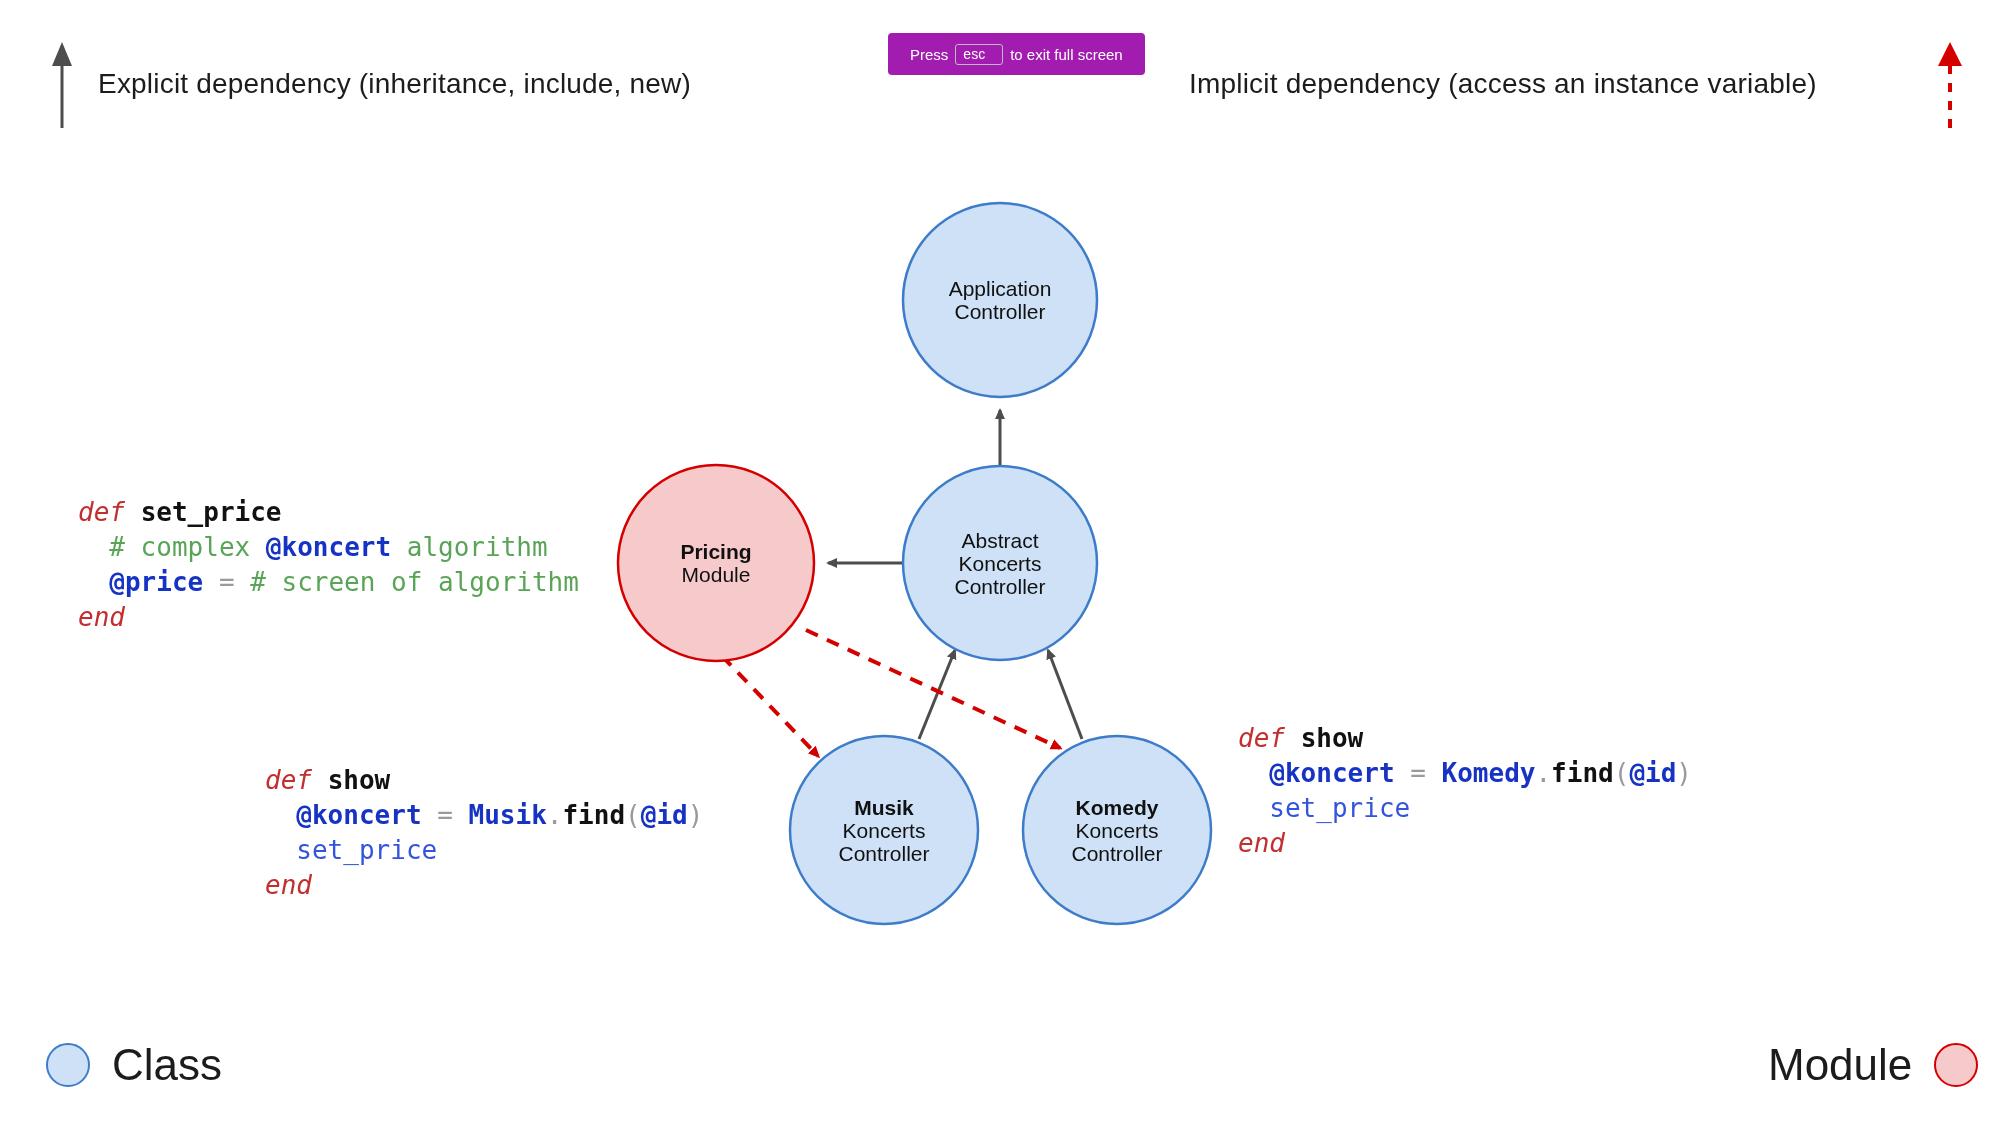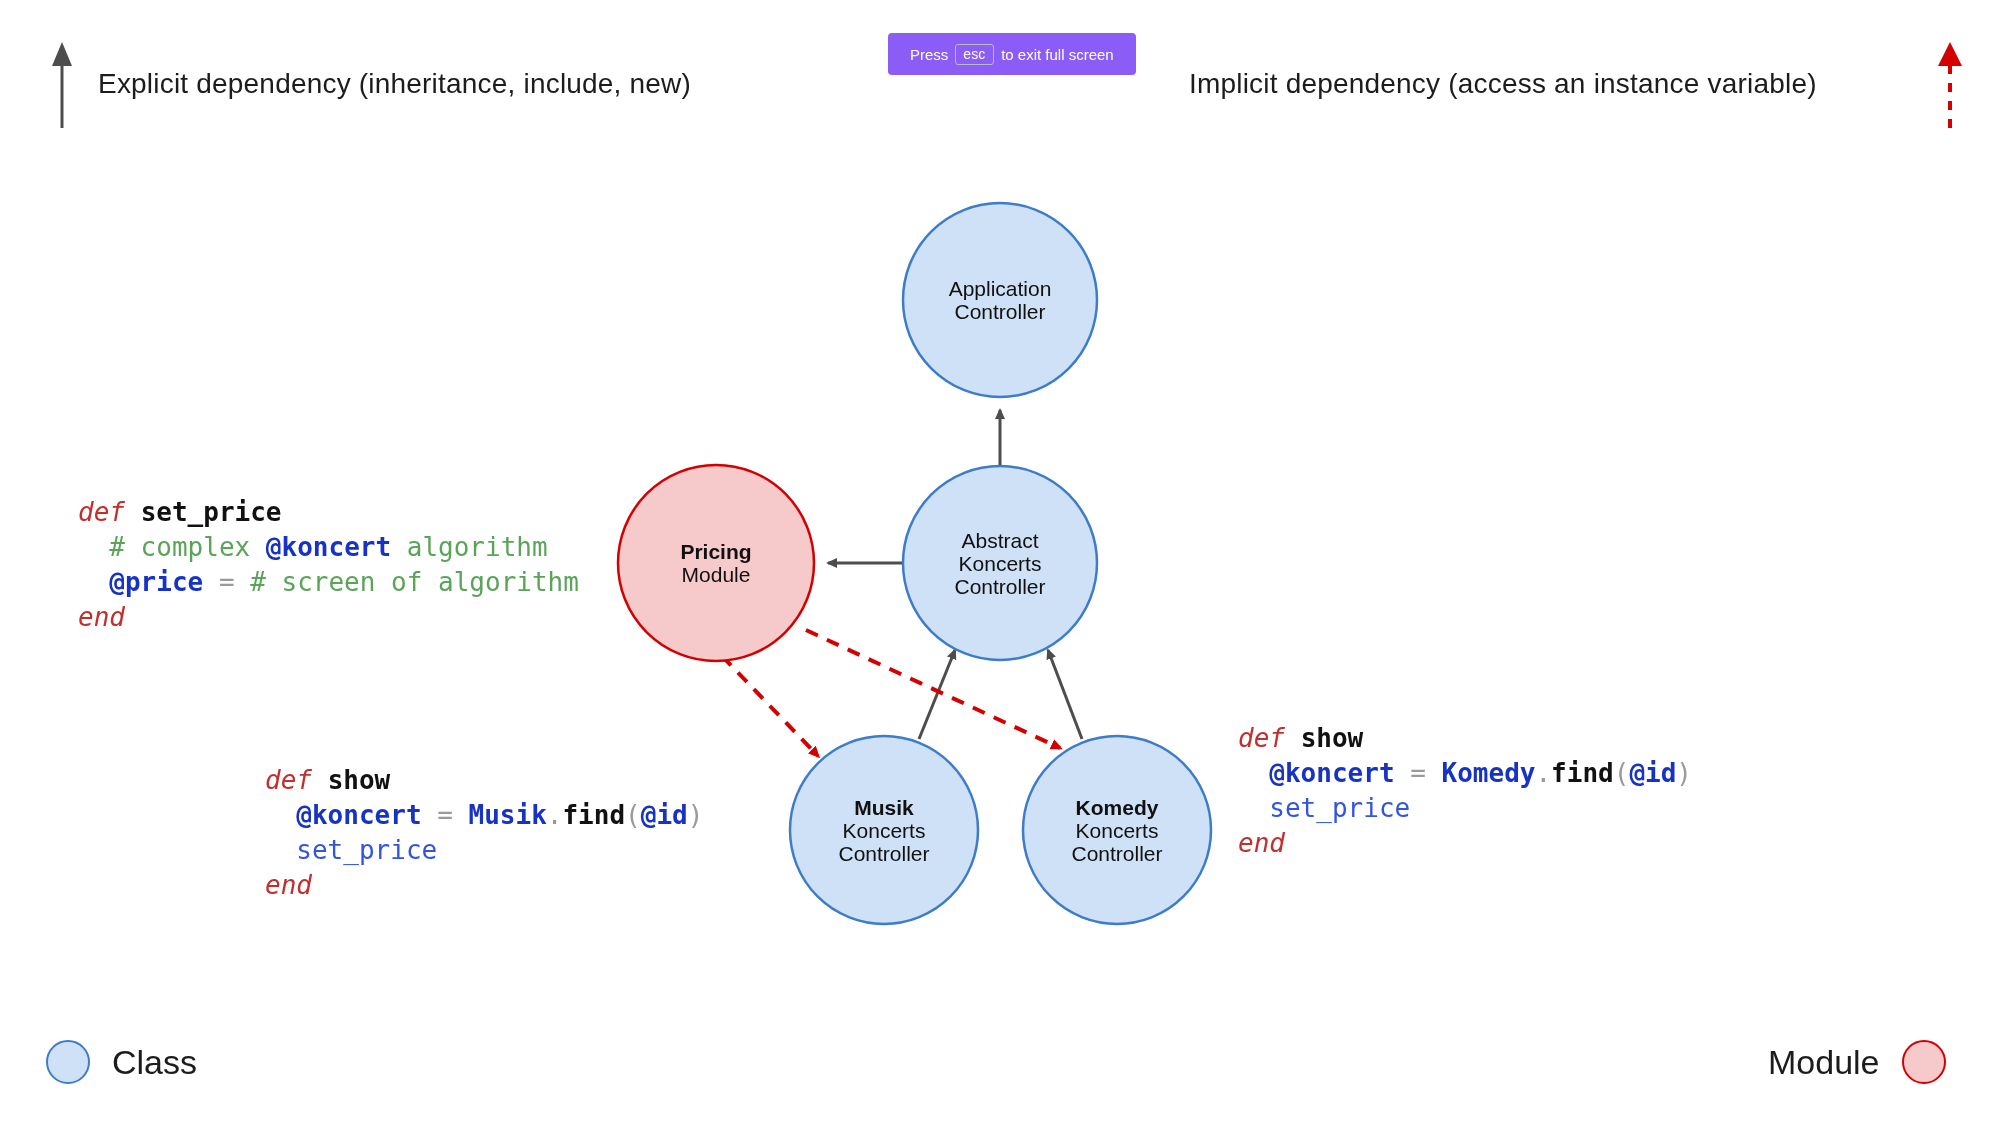--- a/index.html
+++ b/index.html
@@ -14,36 +14,36 @@
     overflow: hidden;
     font-family: "Liberation Sans", sans-serif;
     color: #1a1a1a;
   }
 
   
   .fs-banner {
     position: absolute;
     left: 888px;
     top: 33px;
-    background: #8b5cf6;
+    background: #a21caf;
     color: #ffffff;
     border-radius: 4px;
     height: 42px;
     padding: 0 22px;
     display: flex;
     align-items: center;
     gap: 7px;
     font-size: 15px;
     font-family: "Liberation Sans", sans-serif;
     white-space: nowrap;
   }
   .fs-banner .kbd {
     border: 1px solid #b9bcbf;
     border-radius: 3px;
-    padding: 2px 8px 3px 7px;
+    padding: 2px 17px 3px 7px;
     font-size: 14px;
     line-height: 1;
     color: #ffffff;
   }
 
   
   .hdr-label {
     position: absolute;
     font-family: "Liberation Sans", sans-serif;
     font-size: 28px;
@@ -113,21 +113,21 @@
     width: 44px;
     height: 44px;
     border-radius: 50%;
     box-sizing: border-box;
   }
   .dot-class  { background: #cfe1f6; border: 2px solid #3d7cc9; }
   .dot-module { background: #f6c9cb; border: 2px solid #d40000; }
 
   .legend-text {
     font-family: "Liberation Sans", sans-serif;
-    font-size: 34px;
+    font-size: 44px;
     font-weight: 400;
     color: #1c1c1c;
     white-space: nowrap;
   }
 </style>
 </head>
 <body>
 
 <div class="fs-banner">
   <span>Press</span>

